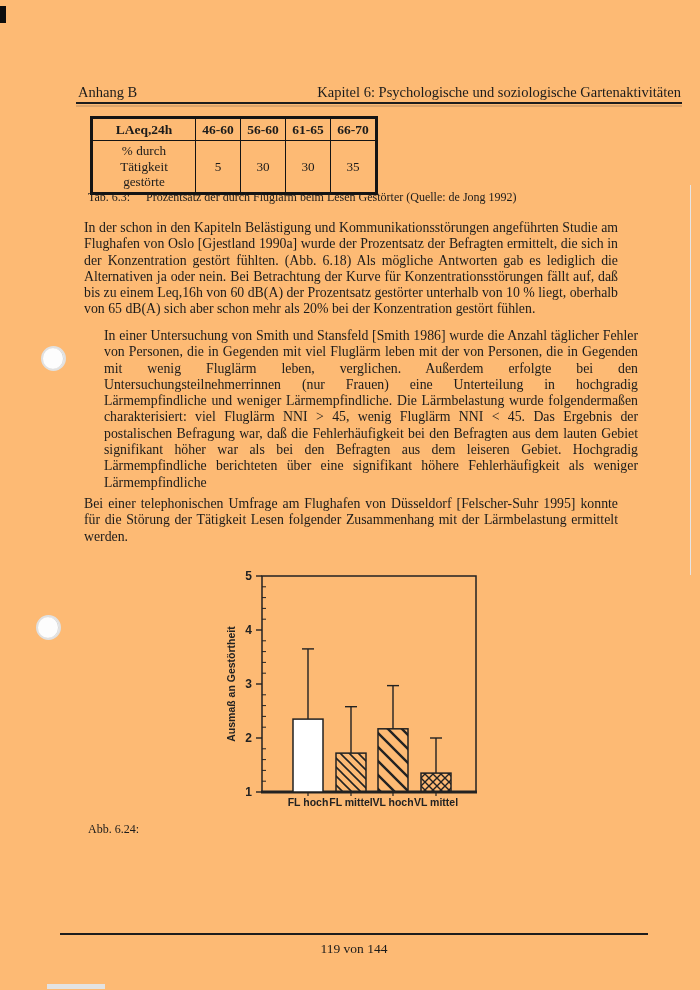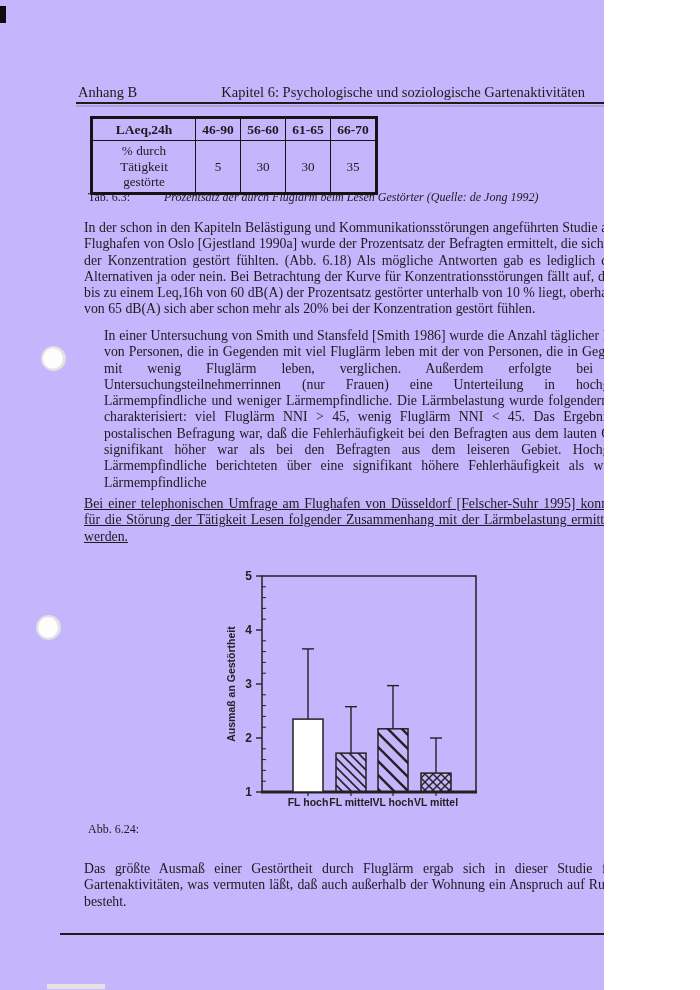--- a/index.html
+++ b/index.html
@@ -1,16 +1,16 @@
 <!DOCTYPE html>
 <html><head>
 <meta charset="utf-8">
 <style>
   html,body{margin:0;padding:0;background:#ffffff;}
-  .page{position:relative;width:604px;height:990px;background:#c4b5fd;
+  .page{position:relative;width:700px;height:990px;background:#fdba74;
         font-family:"Liberation Serif",serif;color:#1b1b1b;overflow:hidden;}
 
   
   .scan-mark-top{position:absolute;left:0;top:6px;width:6px;height:17px;background:#0d0d0d;}
   .scan-mark-bottom{position:absolute;left:47px;top:984px;width:58px;height:5px;background:#e3e3e3;}
   .edge-line{position:absolute;left:690px;top:185px;width:1px;height:390px;background:#e5e5e5;}
   .punch-hole{position:absolute;width:21px;height:21px;border-radius:50%;
               border:2px solid #e1e1e1;background:#fdfdfd;
               box-shadow:inset -1px 0 0 #d9d9d9;}
   .hole-1{left:41px;top:346px;}
@@ -29,30 +29,30 @@
              vertical-align:middle;padding:2px 5px;}
   .doc-table th{font-weight:bold;}
   .col-label{width:92px;}
   .col-val{width:34px;}
   .row-hdr{height:23px;}
   .row-data td{height:38px;font-size:13.2px;line-height:1.18;}
 
   
   .caption{position:absolute;left:88px;font-size:12px;line-height:15.5px;}
   .caption .cap-label{position:absolute;left:0;top:0;}
-  .caption .cap-text{display:block;margin-left:76px;font-style:italic;}
+  .caption .cap-text{display:block;margin-left:58px;}
   .tab-caption{top:190px;width:545px;}
   .fig-caption{top:822px;width:538px;}
 
   
   .body-par{position:absolute;left:84px;width:534px;margin:0;
             text-align:justify;font-size:13.8px;line-height:16.3px;}
   .par-1{top:220px;}
   .par-2{top:328px;margin-left:20px;}
-  .par-3{top:496px;text-decoration:underline;}
+  .par-3{top:496px;}
   .par-4{top:861px;}
 
   
   .chart-svg{position:absolute;left:225px;top:566px;width:270px;height:252px;}
 
   
   .footer-rule{position:absolute;left:60px;top:933px;width:588px;height:2px;background:#1d1d1d;}
   .footer-text{position:absolute;left:60px;top:941px;width:588px;text-align:center;font-size:13.5px;}
 </style>
 </head>
@@ -67,21 +67,21 @@
   <div class="scan-mark-bottom"></div>
 
   <div class="header-left">Anhang B</div>
   <div class="header-right">Kapitel 6: Psychologische und soziologische Gartenaktivitäten</div>
   <div class="header-rule"></div>
 
   <table class="doc-table">
     <tbody>
         <tr class="row-hdr">
       <th class="col-label">LAeq,24h</th>
-      <th class="col-val">46-90</th>
+      <th class="col-val">46-60</th>
       <th class="col-val">56-60</th>
       <th class="col-val">61-65</th>
       <th class="col-val">66-70</th>
     </tr>
     <tr class="row-data">
       <td>% durch Tätigkeit gestörte</td>
       <td>5</td>
       <td>30</td>
       <td>30</td>
       <td>35</td>
@@ -160,17 +160,17 @@
         <line x1="211" y1="226" x2="211" y2="230" stroke="#222222" stroke-width="1.2"></line>
         <text x="211" y="240" fill="#222222" font-family="&quot;Liberation Sans&quot;,sans-serif" font-weight="bold" text-anchor="middle" font-size="10.5">VL mittel</text>
         <text x="10" y="118" fill="#222222" font-family="&quot;Liberation Sans&quot;,sans-serif" font-weight="bold" font-size="10.5" text-anchor="middle" transform="rotate(-90 10 118)">Ausmaß an Gestörtheit</text>
       </g>
   </svg>
 
   <div class="caption fig-caption">
     <span class="cap-label">Abb. 6.24:</span>
   </div>
 
-  <p class="body-par par-4">Das größte Ausmaß einer Gestörtheit durch Fluglärm ergab sich in dieser Studie für Gartenaktivitäten, was vermuten läßt, daß auch außerhalb der Wohnung ein Anspruch auf Ruhe besteht.</p>
 
   <div class="footer-rule"></div>
+  <div class="footer-text">119 von 144</div>
 
 </div>
 
 </body></html>

